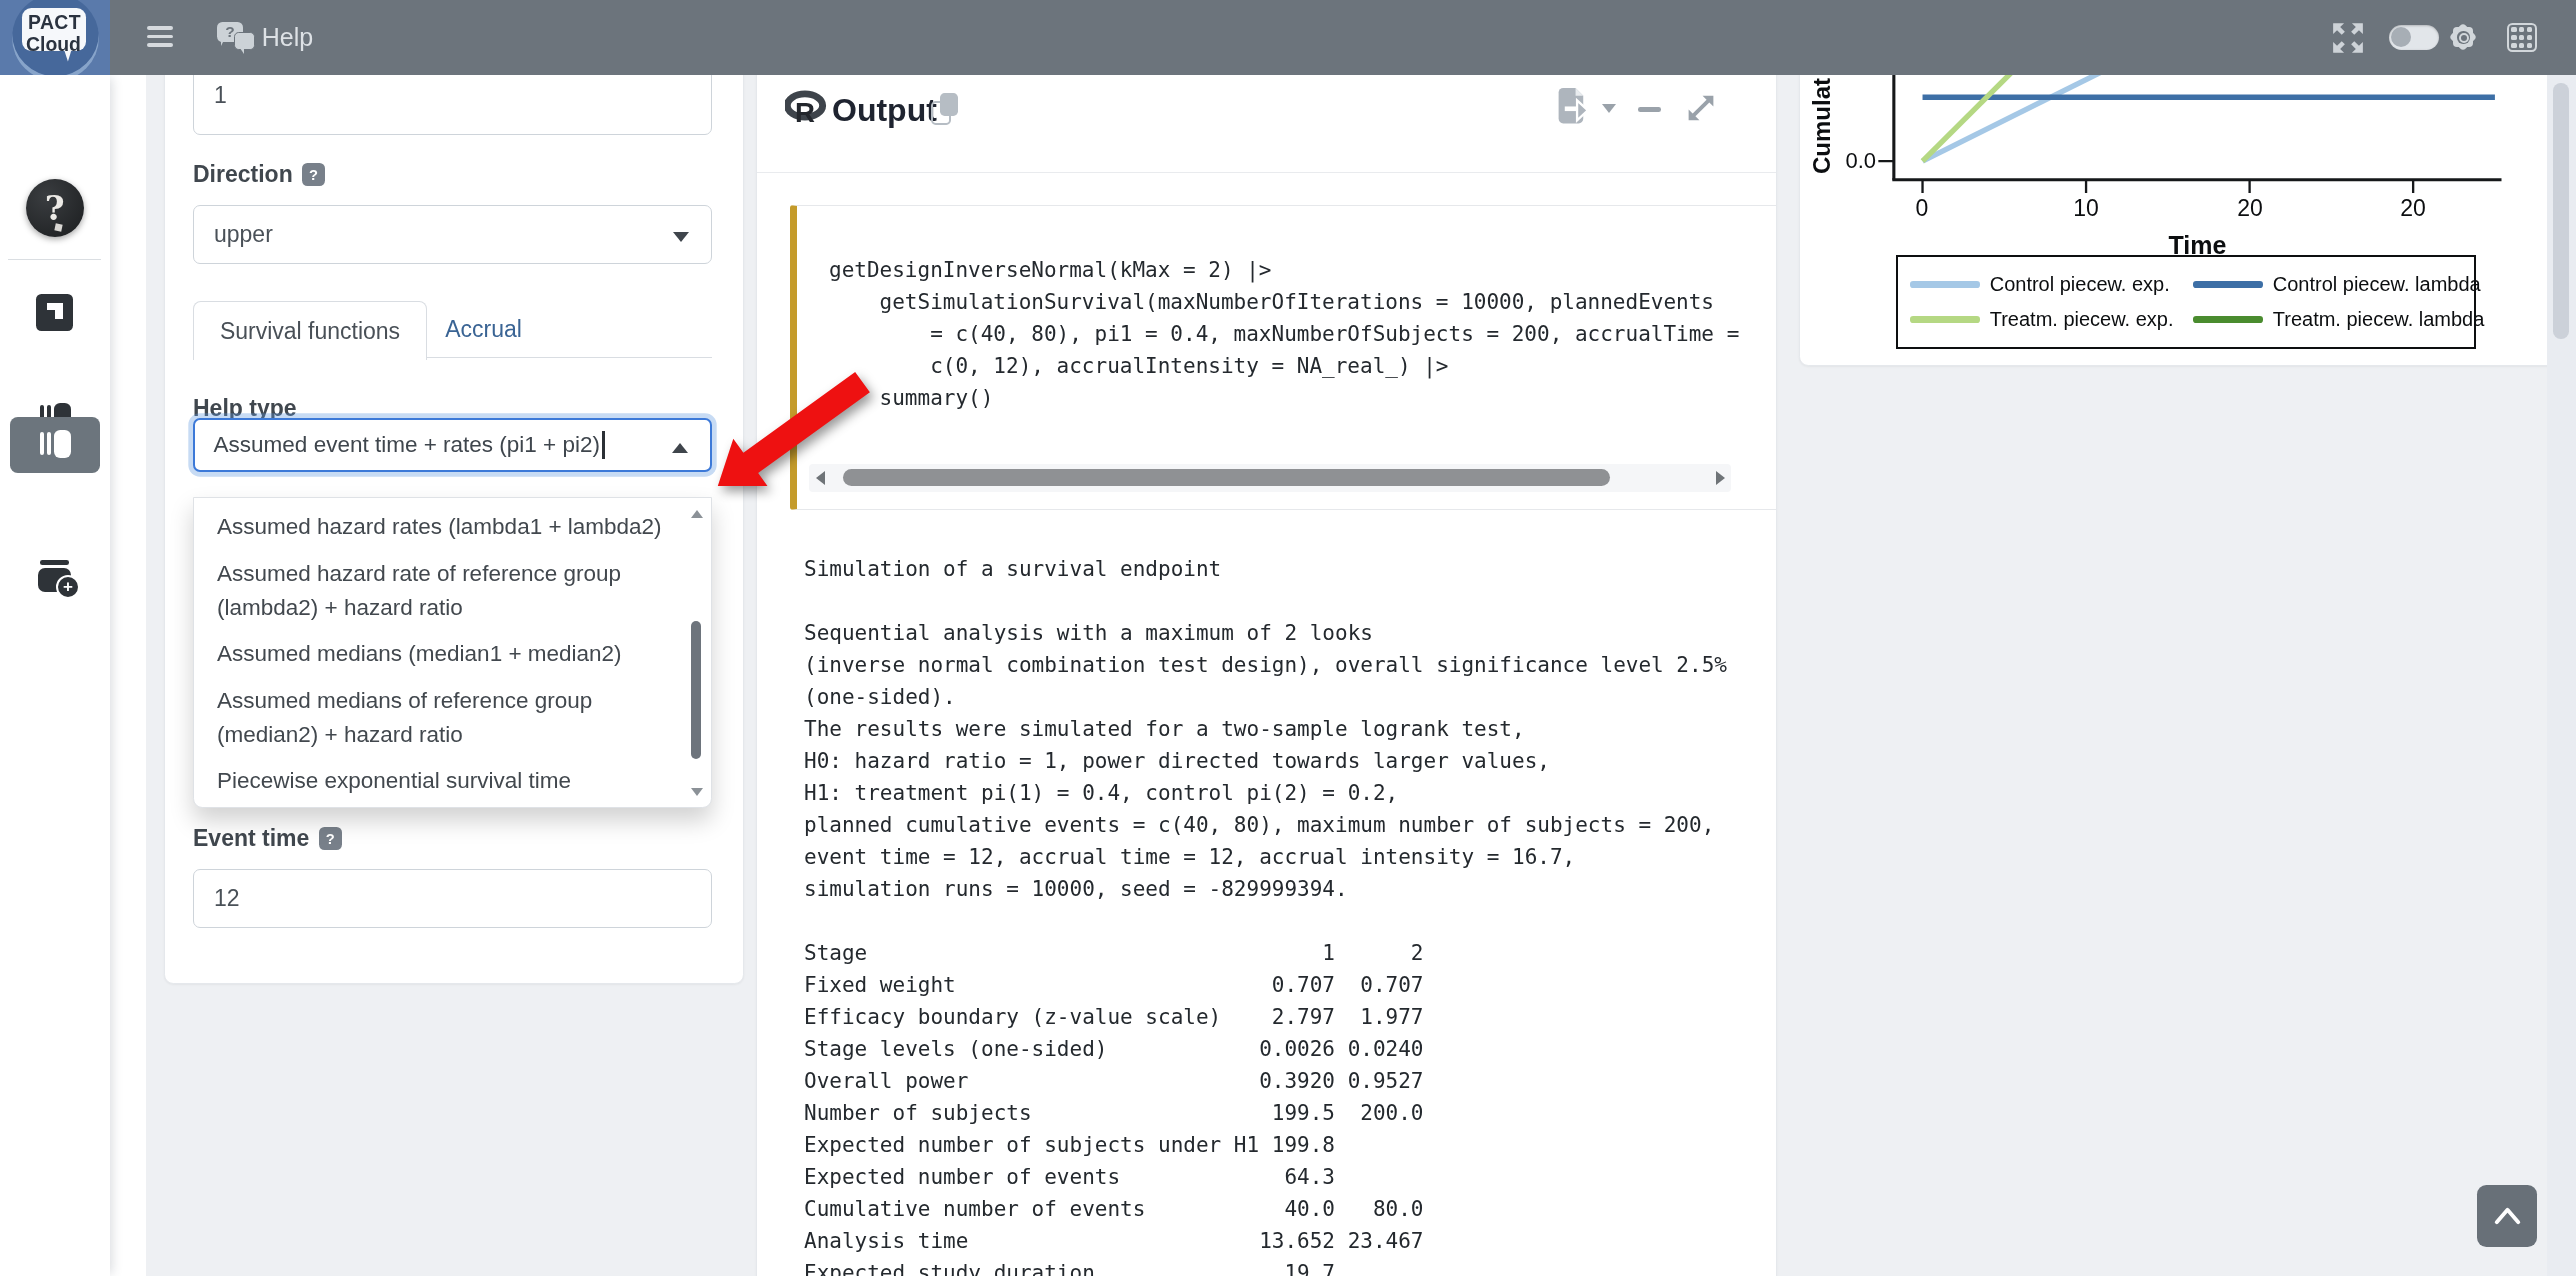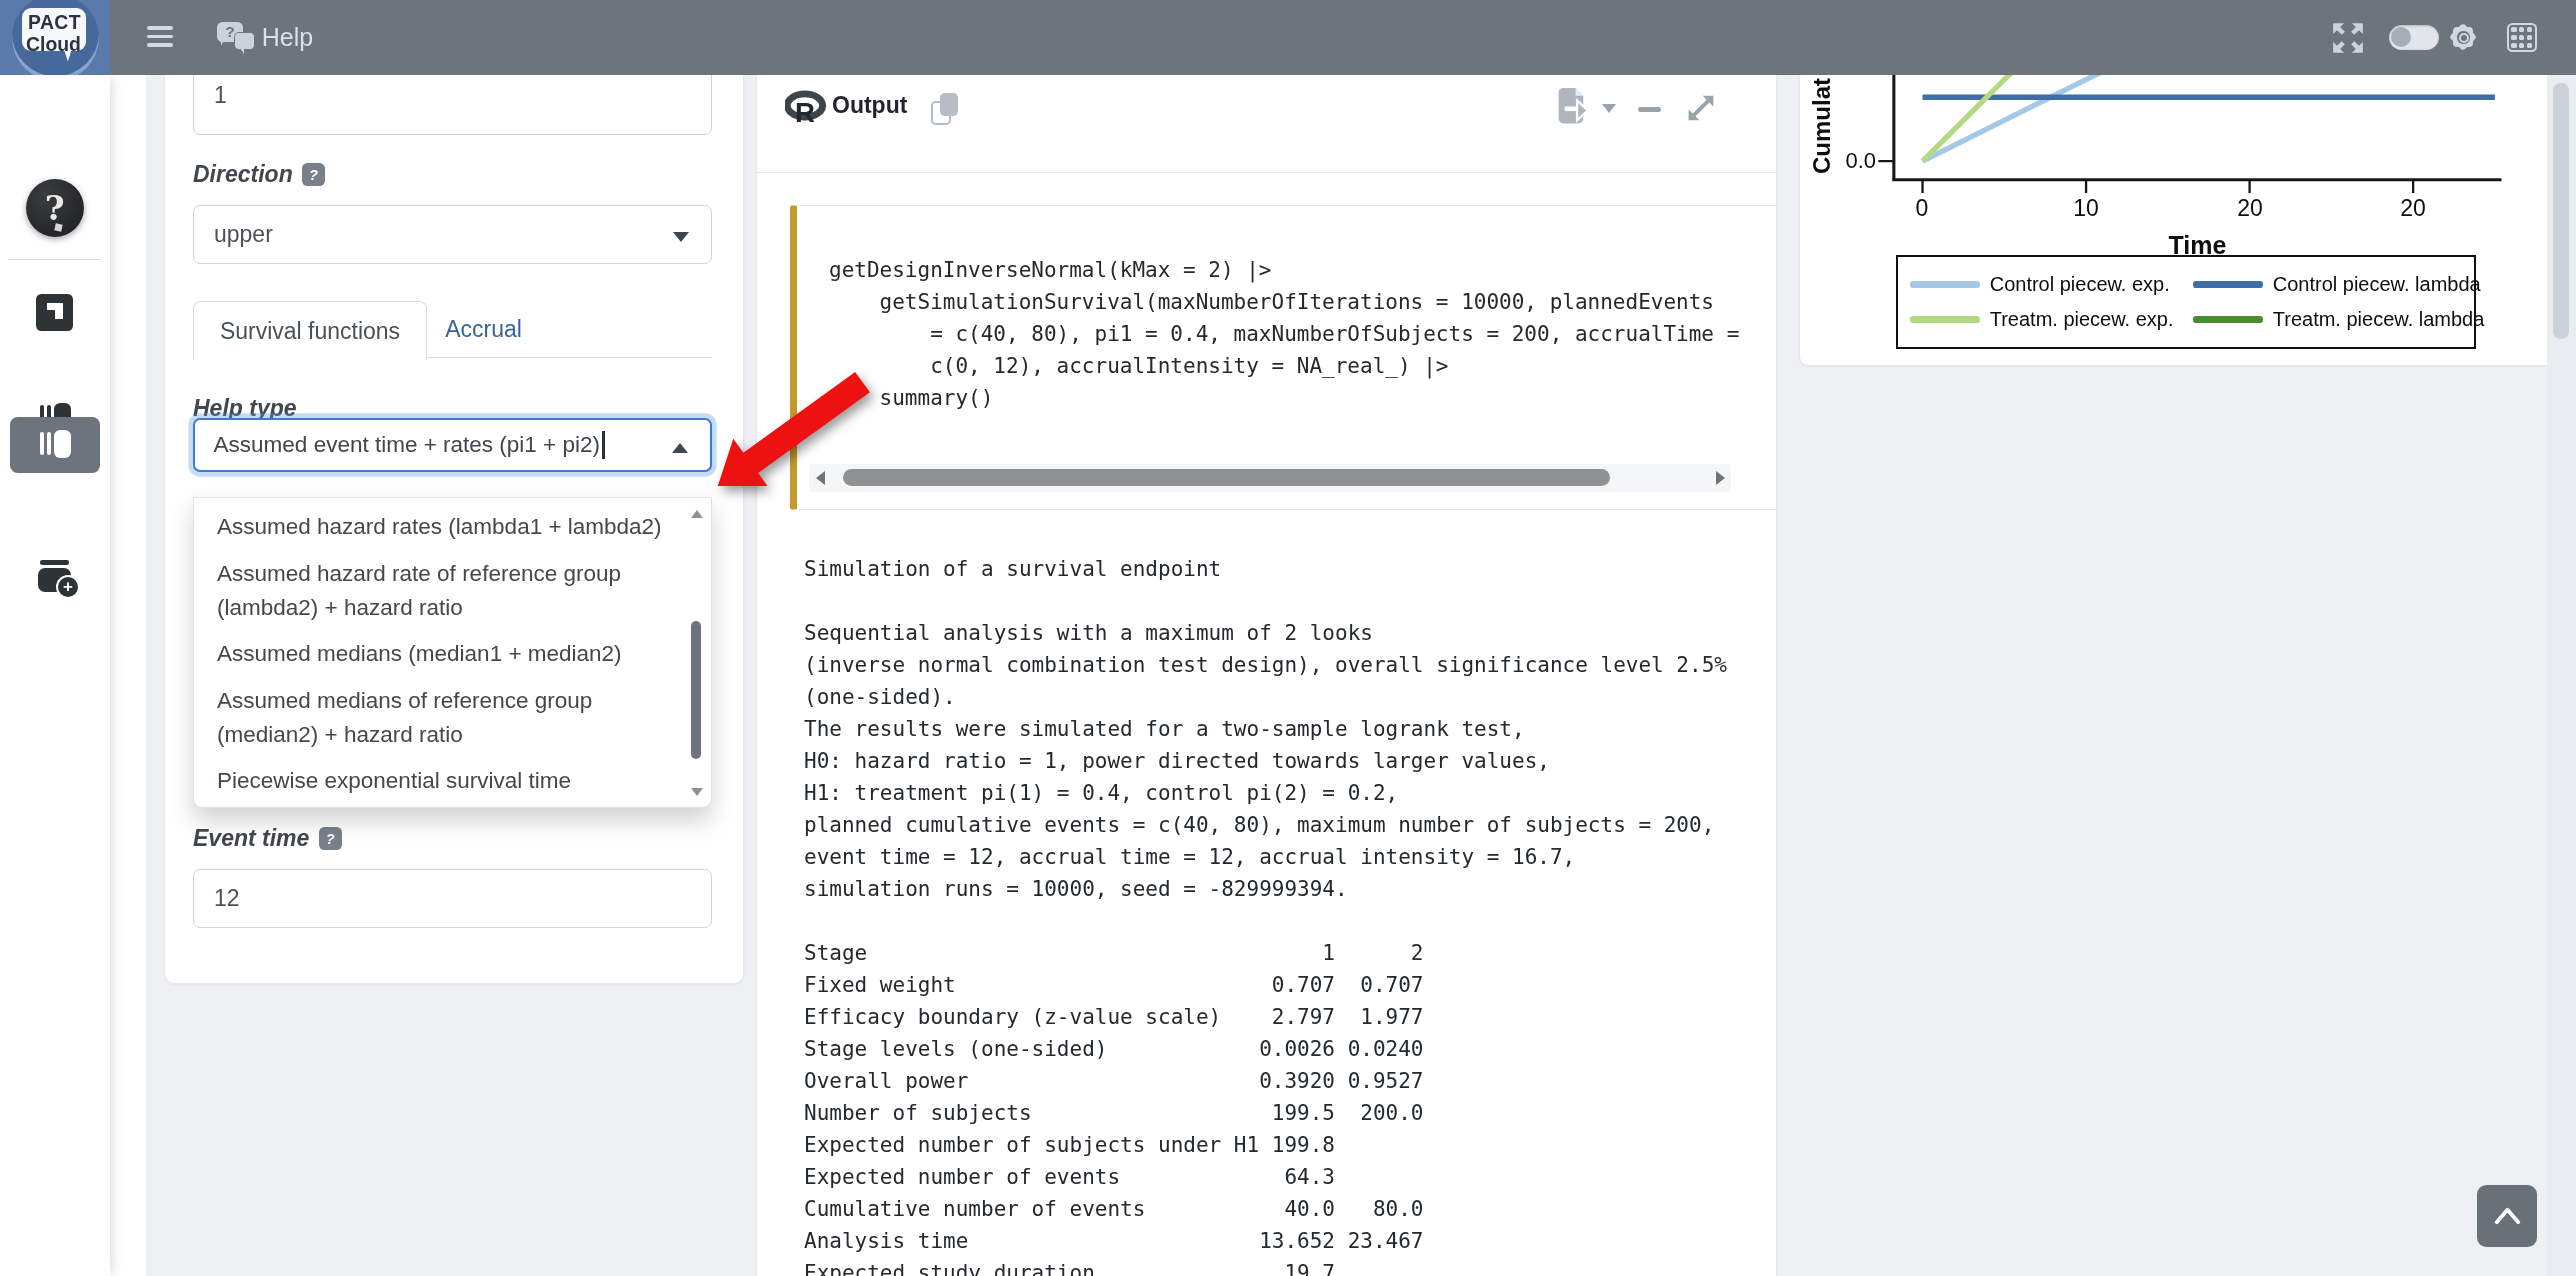--- a/index.html
+++ b/index.html
@@ -55,41 +55,41 @@
   .panel-ic .sq{position:absolute;left:18px;top:3.9px;width:17px;height:28px;background:#2e3338;border-radius:6.2px;}
   .panel-ic.lite .b1,.panel-ic.lite .b2,.panel-ic.lite .sq{background:#ffffff;}
   .active-pill{position:absolute;left:10px;top:342px;width:90px;height:56px;background:#6c757d;border-radius:7.8px;cursor:pointer;}
   .arch-ic{position:relative;}
   .arch-ic .lid{position:absolute;left:3.9px;top:1.6px;width:29.5px;height:5.4px;background:#2e3338;border-radius:2.3px;}
   .arch-ic .bod{position:absolute;left:2.3px;top:10px;width:33px;height:24px;background:#2e3338;border-radius:7px;}
   .arch-ic .plus{position:absolute;left:20px;top:17px;width:20px;height:20px;background:#2e3338;border:2.3px solid #fff;border-radius:50%;color:#fff;font-size:17px;font-weight:700;display:flex;align-items:center;justify-content:center;line-height:0;}
   
   .card{position:absolute;background:#ffffff;border:0.8px solid #e5e8ec;border-radius:9.3px;box-shadow:0 0.8px 2.3px rgba(0,0,0,.05);}
   
-  .fld-label{font-size:23px;font-weight:600;color:#40474e;display:flex;align-items:center;font-style:italic;}
+  .fld-label{font-size:23px;font-weight:600;color:#40474e;display:flex;align-items:center;}
   .qbadge{display:inline-flex;align-items:center;justify-content:center;width:23px;height:23px;margin-left:9.3px;background:#78808a;color:#fff;border-radius:5.4px;font-size:14.7px;font-weight:700;cursor:pointer;}
   .inputbox{position:absolute;box-sizing:border-box;width:519px;height:59px;border:1.6px solid #ced4da;border-radius:7px;background:#fff;font-size:23px;color:#4a5158;padding:0 20px;font-family:"Liberation Sans",sans-serif;}
   .selbox{position:absolute;box-sizing:border-box;width:519px;height:59px;border:1.6px solid #ced4da;border-radius:7px;background:#fff;display:flex;align-items:center;padding:0 20px;font-size:23px;color:#4a5158;cursor:pointer;}
   .caret-d{position:absolute;right:22px;top:25.6px;width:0;height:0;border-left:8.5px solid transparent;border-right:8.5px solid transparent;border-top:10px solid #3f454c;}
   .caret-u{position:absolute;right:22px;top:23px;width:0;height:0;border-left:8.5px solid transparent;border-right:8.5px solid transparent;border-bottom:10px solid #3f454c;}
   .tab{position:absolute;display:flex;align-items:center;justify-content:center;font-size:23px;cursor:pointer;}
   .tab.on{background:#fff;border:1.6px solid #d9dde2;border-bottom:none;border-radius:7.8px 7.8px 0 0;color:#495057;z-index:2;}
   .tab.off{color:#3a6494;}
   .tab-line{position:absolute;height:0;border-top:1.6px solid #d9dde2;}
   .combo{position:absolute;box-sizing:border-box;width:519px;height:54px;background:#fff;border:2.3px solid #3c79d8;border-radius:7px;box-shadow:0 0 0 4.7px rgba(95,153,223,.35);display:flex;align-items:center;padding:0 18.6px;font-size:22.5px;color:#3f464d;cursor:text;}
   .tcursor{display:inline-block;width:2.3px;height:28px;background:#2b3035;margin-left:2.3px;vertical-align:middle;}
   .menu{position:absolute;box-sizing:border-box;width:519px;height:311px;background:#fff;border:0.8px solid #dfe2e6;border-radius:0 0 9.3px 9.3px;box-shadow:0 12.4px 23px rgba(0,0,0,.18);padding:6.2px 0;overflow:hidden;z-index:30;}
   .menu-item{width:465px;padding:6.2px 0 6.2px 23px;font-size:22.5px;line-height:34px;color:#42484e;cursor:pointer;}
   .mscroll{position:absolute;right:7.8px;top:9.3px;width:14px;height:292px;}
   .mtri-u{position:absolute;left:1.6px;top:3.1px;border-left:6.2px solid transparent;border-right:6.2px solid transparent;border-bottom:8.5px solid #8b9197;}
   .mtri-d{position:absolute;left:1.6px;bottom:3.1px;border-left:6.2px solid transparent;border-right:6.2px solid transparent;border-top:8.5px solid #8b9197;}
   .mthumb{position:absolute;left:1.6px;top:114px;width:10px;height:138px;background:#6d747c;border-radius:5.4px;cursor:grab;}
   
   .out-head{position:absolute;left:0;top:0;width:100%;height:124px;border-bottom:1.6px solid #e9ebee;}
-  .out-title{position:absolute;left:75px;top:44px;font-size:23px;font-weight:600;color:#1f2430;}
+  .out-title{position:absolute;left:75px;top:44px;font-size:32px;font-weight:600;color:#1f2430;}
   .rlogo{position:absolute;left:28px;top:42px;width:43px;height:37px;}
   .copy-ic{position:absolute;left:174px;top:45px;width:28px;height:33px;cursor:pointer;}
   .copy-back{position:absolute;left:0;top:7.8px;width:15.5px;height:20px;border:2.3px solid #b6bdc4;border-radius:4.7px;}
   .copy-front{position:absolute;left:8.5px;top:0;width:18.6px;height:23px;background:#b6bdc4;border-radius:4.7px;}
   .exp-ic{position:absolute;left:800px;top:40px;width:34px;height:40px;cursor:pointer;}
   .exp-caret{position:absolute;left:845px;top:56px;border-left:7.8px solid transparent;border-right:7.8px solid transparent;border-top:9.3px solid #9aa2aa;cursor:pointer;}
   .min-ic{position:absolute;left:881px;top:59px;width:23px;height:5.4px;background:#9aa2aa;border-radius:2.3px;cursor:pointer;}
   .expand-ic{position:absolute;left:927px;top:43px;width:34px;height:34px;cursor:pointer;}
   .codeblock{position:absolute;left:33px;top:157px;width:1070px;height:305px;box-sizing:border-box;background:#fff;border:0.8px solid #e6e8eb;border-left:7px solid #c49b2b;border-radius:3px;overflow:hidden;}
   pre{margin:0;font-family:"DejaVu Sans Mono",monospace;font-size:21px;line-height:32px;color:#24292e;white-space:pre;}

